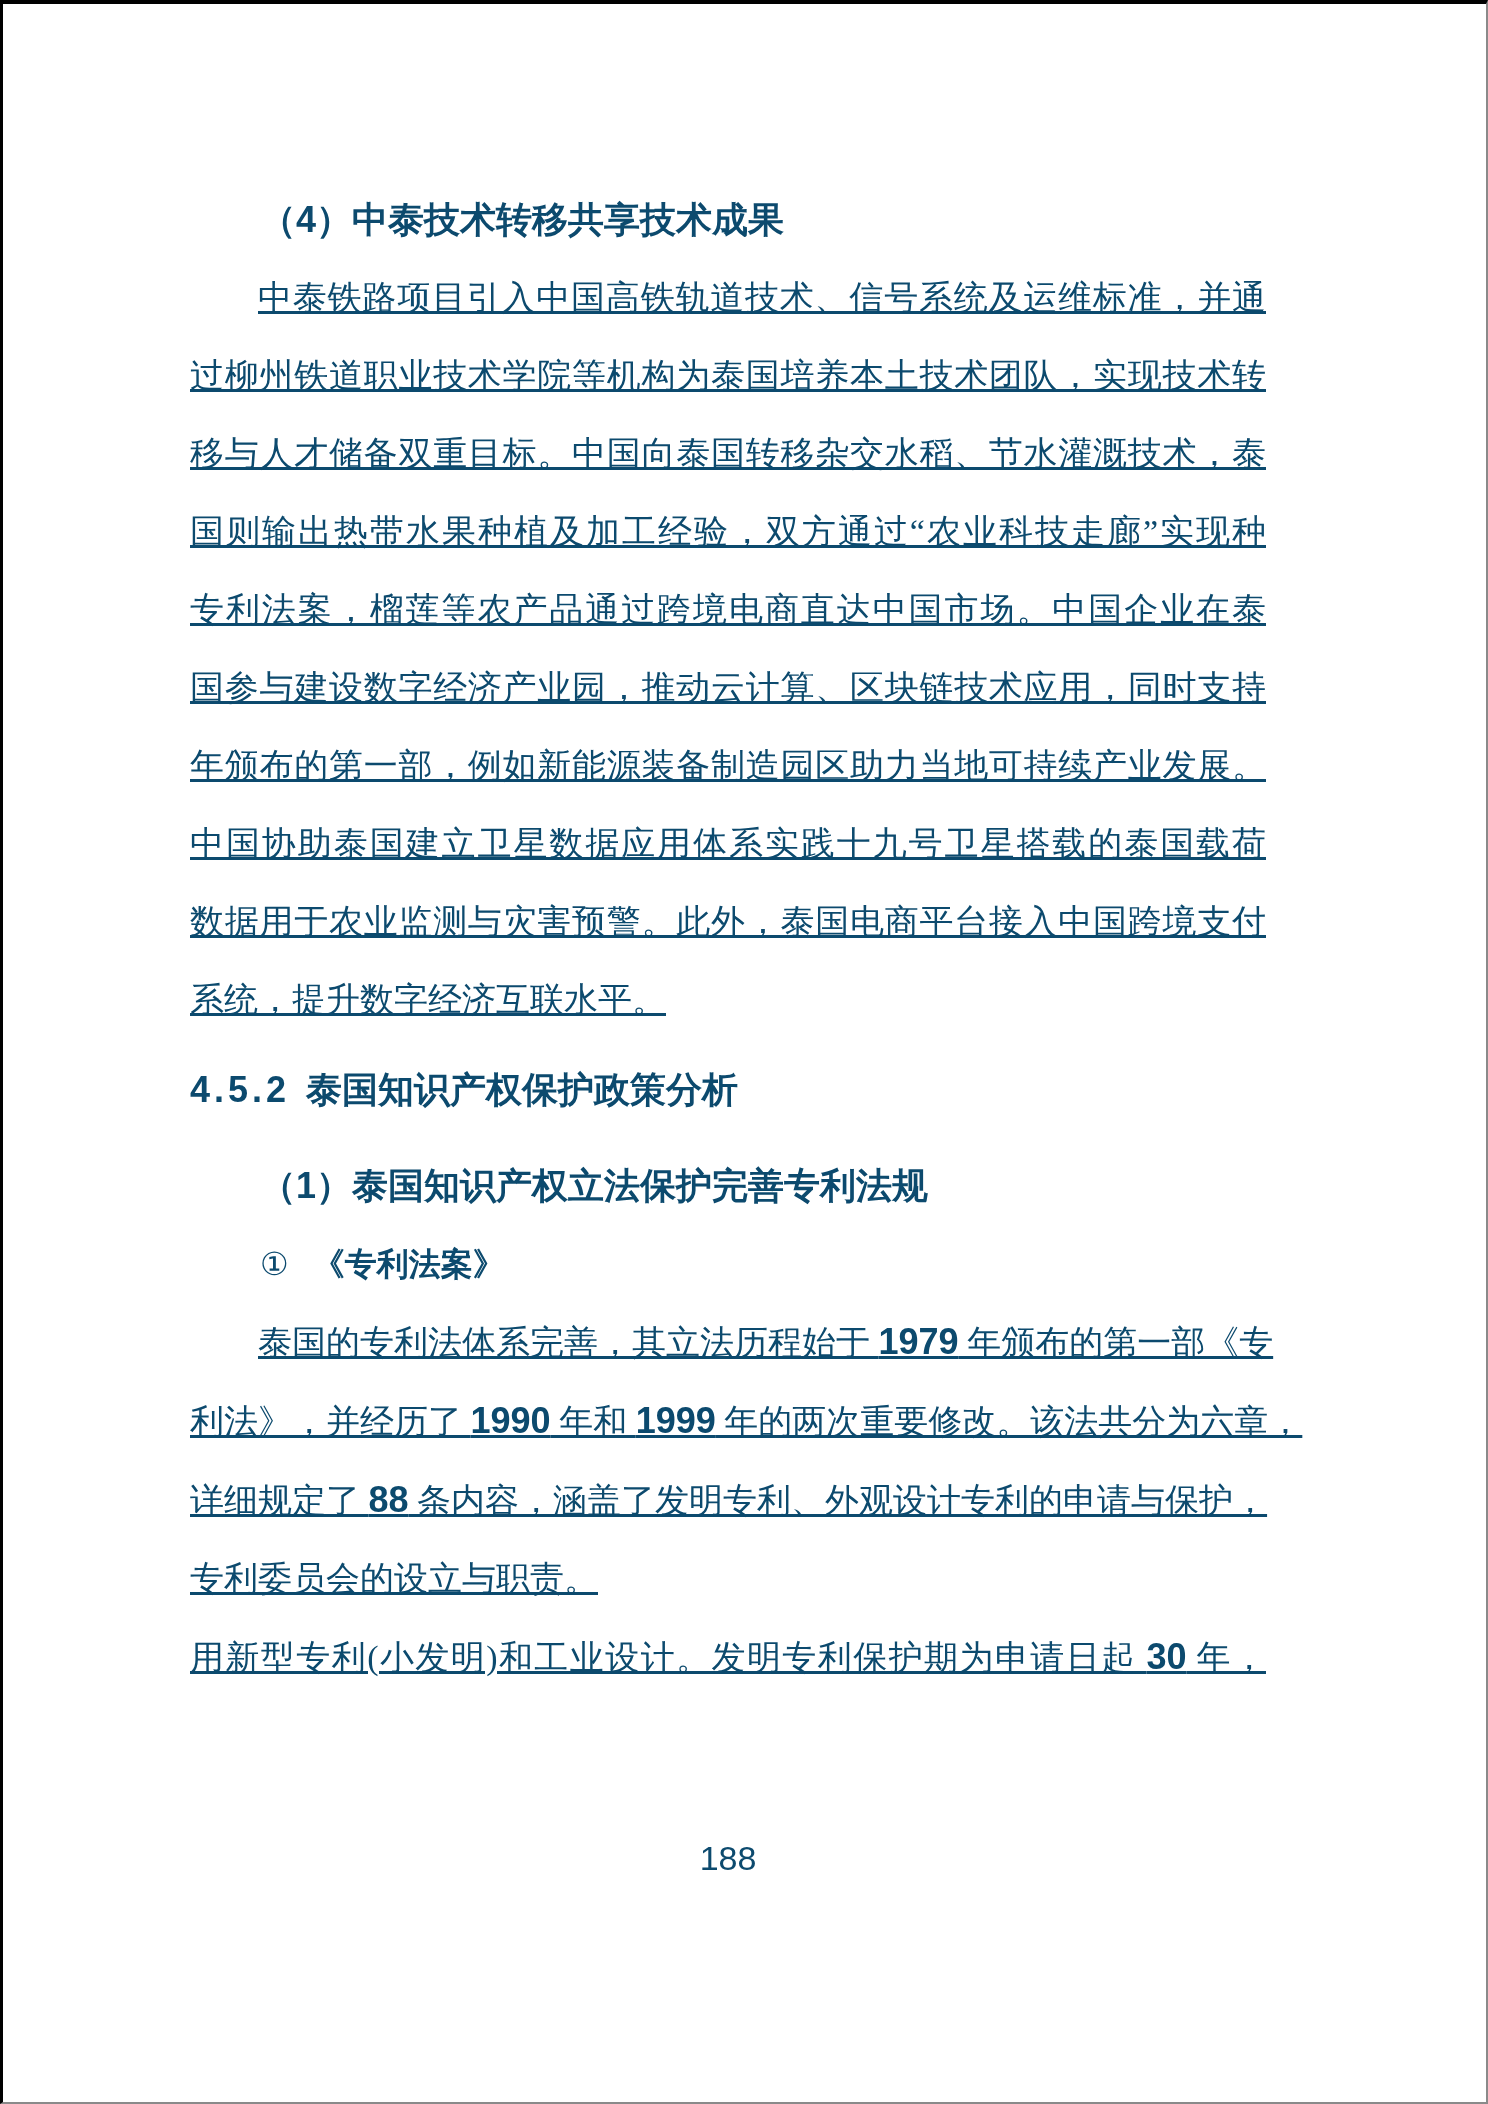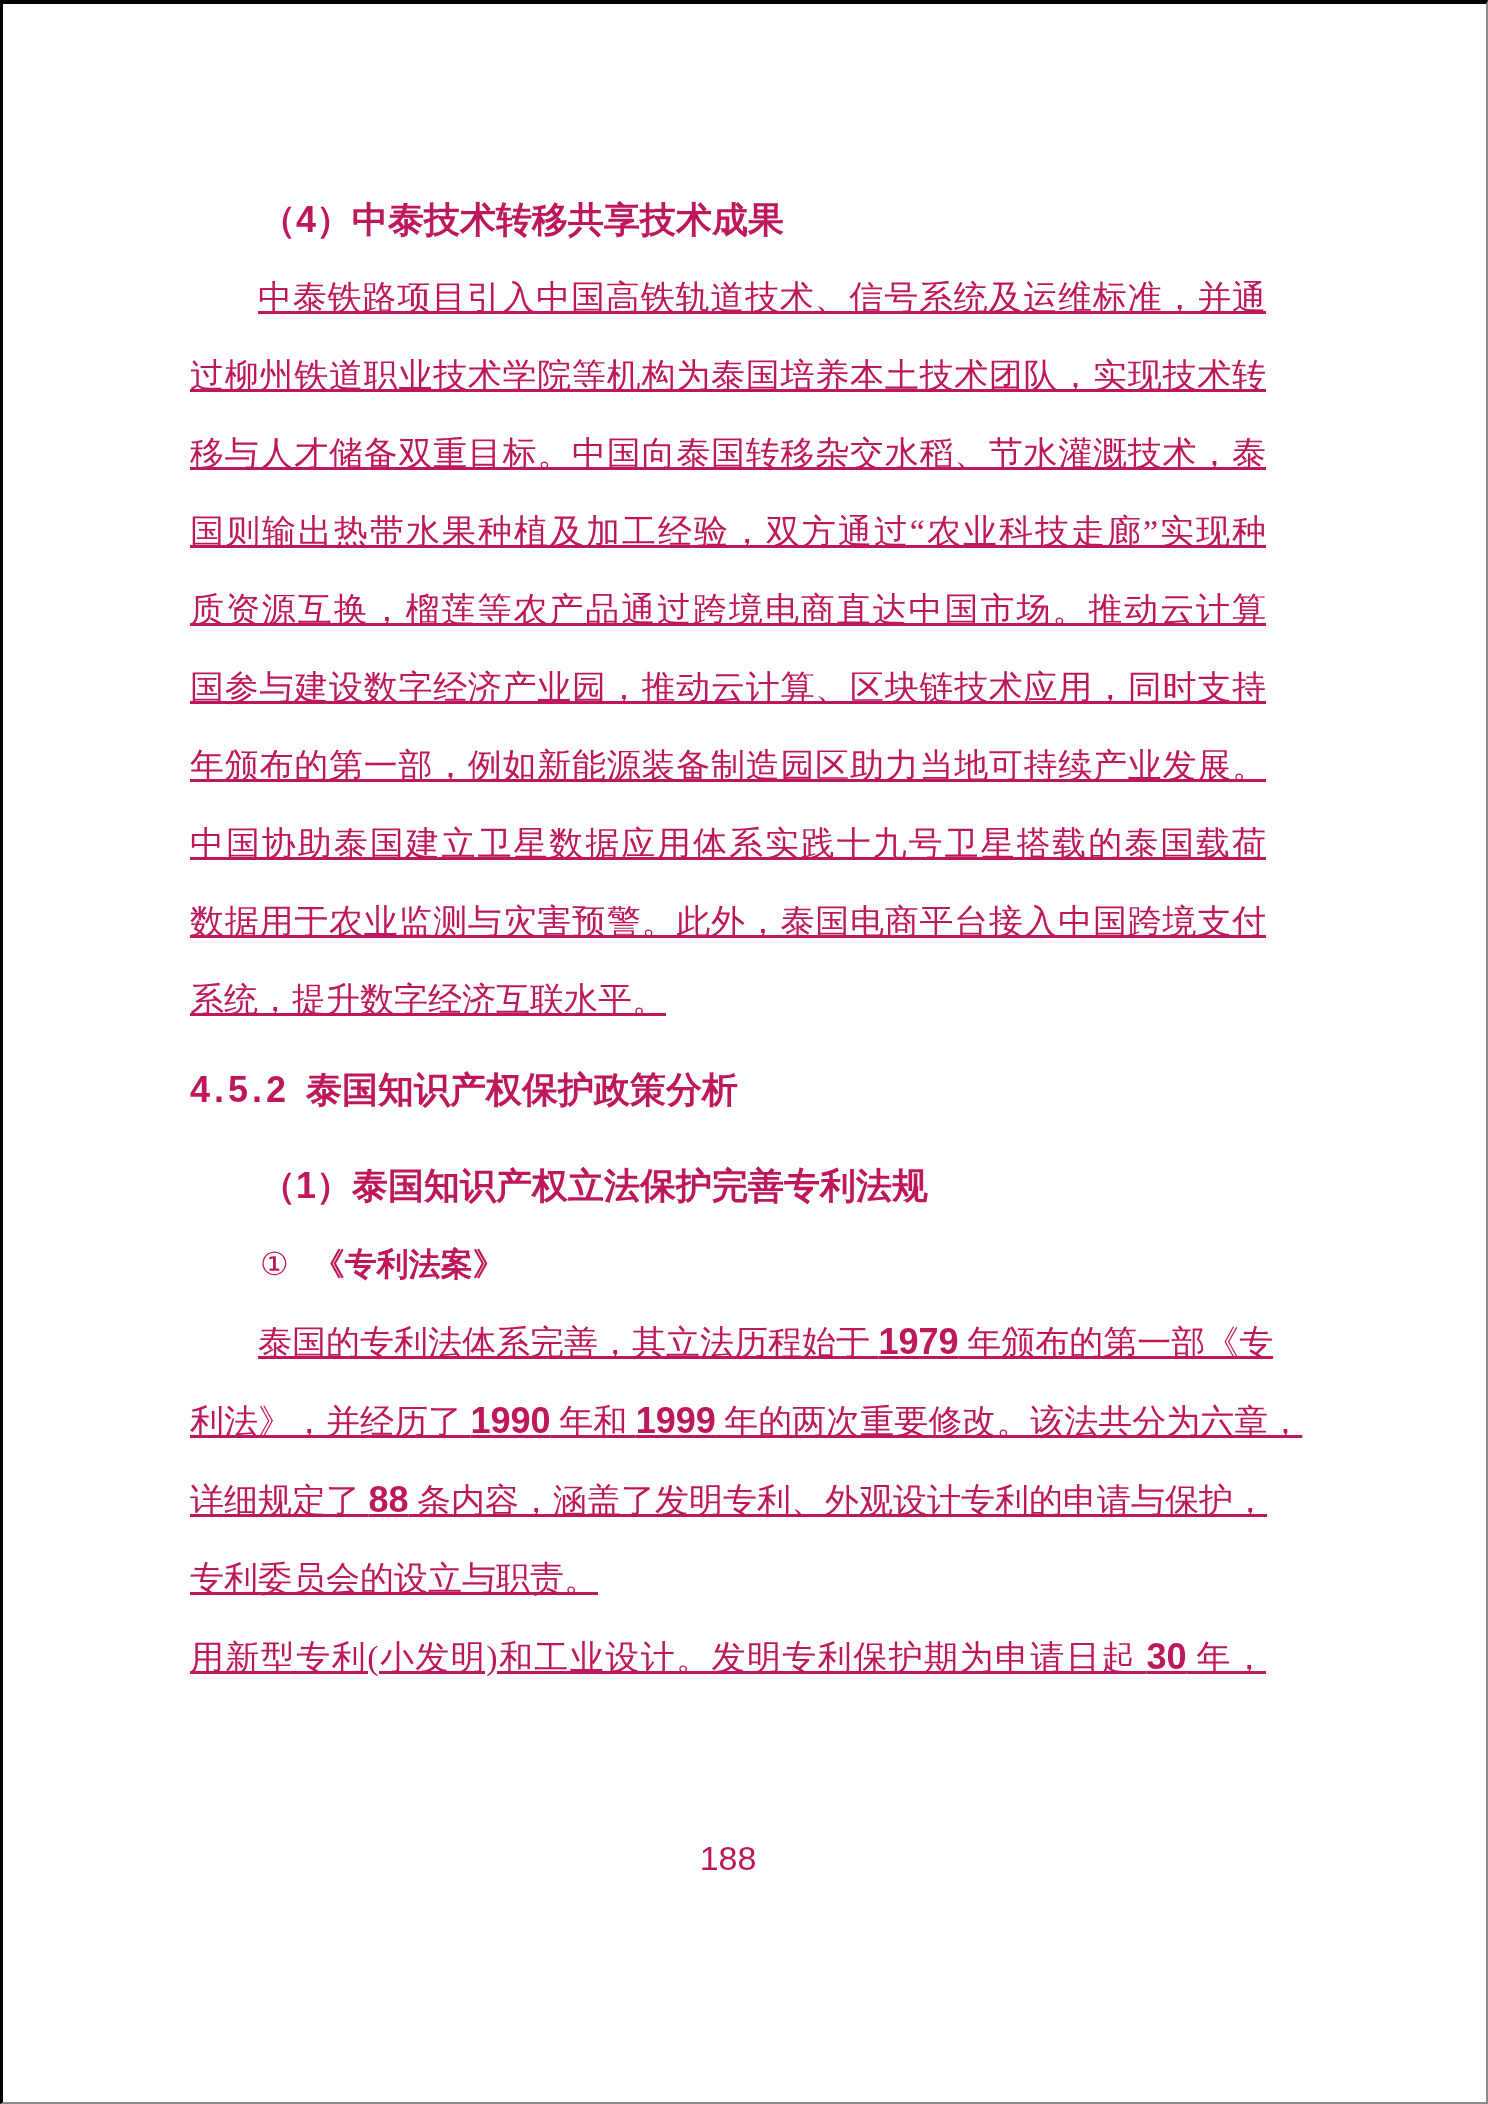--- a/index.html
+++ b/index.html
@@ -5,21 +5,21 @@
   html,body{margin:0;padding:0;background:#ffffff;}
   .page{
     position:relative;
     width:1488px;height:2104px;
     background:#ffffff;
     box-sizing:border-box;
     border-top:4px solid #000000;
     border-left:3px solid #000000;
     border-right:2px solid #8a8a8a;
     border-bottom:2px solid #8a8a8a;
-    color:#be185d;
+    color:#0c4a6e;
     overflow:hidden;
   }
   .content{
     position:absolute;
     left:187px;top:177px;width:1076px;
     font-family:"Liberation Serif","DejaVu Serif",serif;
     font-size:34px;line-height:78px;
   }
   .heading{
     font-family:"Liberation Sans","DejaVu Sans",sans-serif;
@@ -78,21 +78,21 @@
 <div class="page">
   <div class="content">
 
     <div class="heading indented">（4）中泰技术转移共享技术成果</div>
 
     <div class="paragraph">
         <div class="textline indent">中泰铁路项目引入中国高铁轨道技术、信号系统及运维标准，并通</div>
         <div class="textline">过柳州铁道职业技术学院等机构为泰国培养本土技术团队，实现技术转</div>
         <div class="textline">移与人才储备双重目标。中国向泰国转移杂交水稻、节水灌溉技术，泰</div>
         <div class="textline">国则输出热带水果种植及加工经验，双方通过“农业科技走廊”实现种</div>
-        <div class="textline">质资源互换，榴莲等农产品通过跨境电商直达中国市场。推动云计算</div>
+        <div class="textline">专利法案，榴莲等农产品通过跨境电商直达中国市场。中国企业在泰</div>
         <div class="textline">国参与建设数字经济产业园，推动云计算、区块链技术应用，同时支持</div>
         <div class="textline">年颁布的第一部，例如新能源装备制造园区助力当地可持续产业发展。</div>
         <div class="textline">中国协助泰国建立卫星数据应用体系实践十九号卫星搭载的泰国载荷</div>
         <div class="textline">数据用于农业监测与灾害预警。此外，泰国电商平台接入中国跨境支付</div>
         <div class="textline lastline">系统，提升数字经济互联水平。</div>
       </div>
 
     <div class="heading section-heading">
       <span class="h2-num">4.5.2</span><span>泰国知识产权保护政策分析</span>
     </div>

